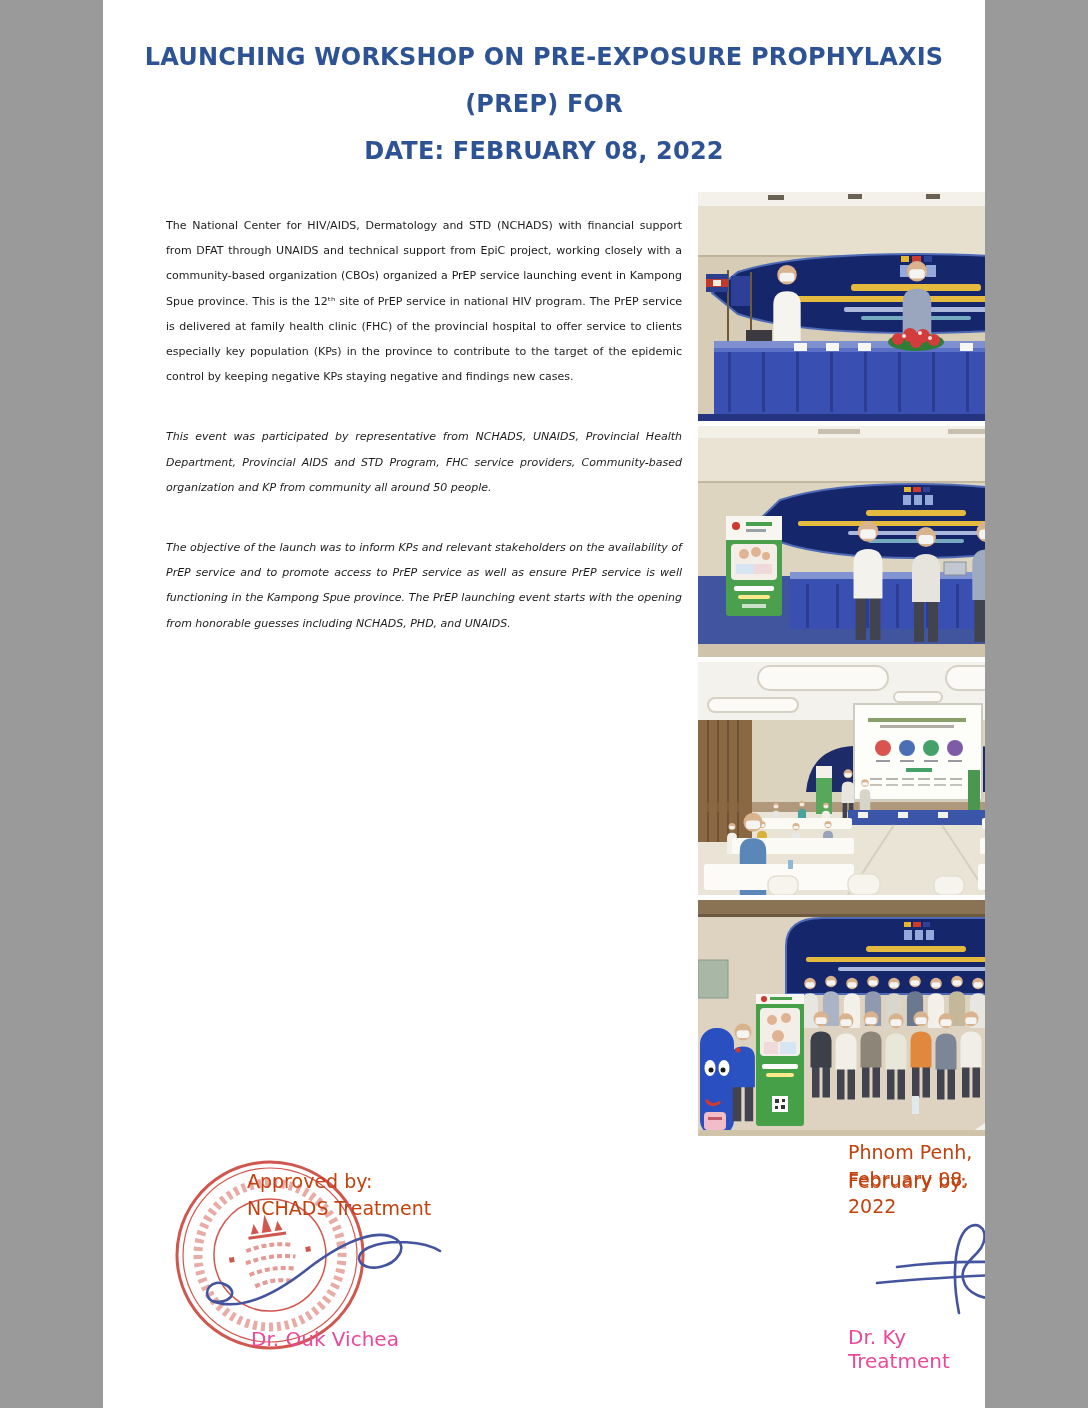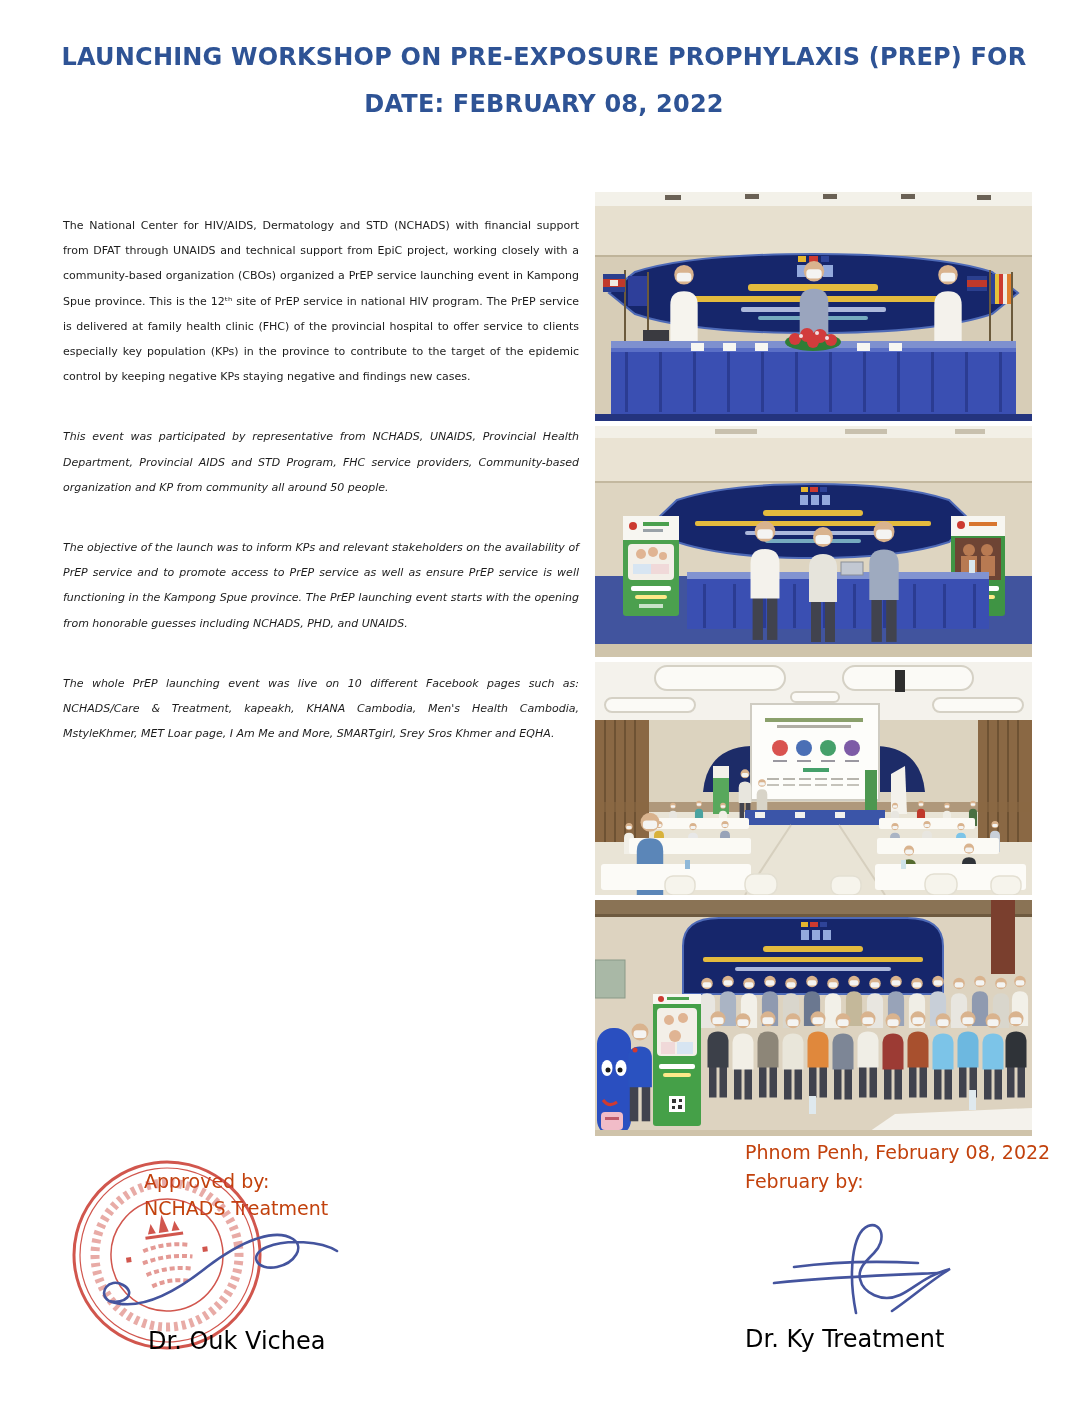--- a/index.html
+++ b/index.html
@@ -1,27 +1,27 @@
 <!DOCTYPE html>
 <html><head>
 <meta charset="utf-8">
 <style>
   html,body{margin:0;padding:0;background:#9a9a9a;}
-  .page{position:relative;width:1088px;height:1408px;margin:0 auto;background:#ffffff;overflow:hidden;
+  .page{position:relative;width:882px;height:1408px;margin:0 auto;background:#ffffff;overflow:hidden;
         font-family:"DejaVu Sans",sans-serif;}
   .title{position:absolute;left:40px;right:40px;top:34px;text-align:center;font-weight:700;
          font-size:24px;line-height:47px;color:#2e5395;letter-spacing:0.2px;
          font-family:"DejaVu Sans",sans-serif;}
   .text-col{position:absolute;left:63px;top:202px;width:516px;font-size:11px;line-height:25.2px;
             color:#1c1c1c;text-align:justify;}
   .para+.para{margin-top:35px;font-style:italic;}
   .photos{position:absolute;left:595px;top:192px;width:437px;display:flex;flex-direction:column;gap:5px;}
   svg.ph{display:block;width:437px;background:#eee;}
   .sig-label{position:absolute;color:#c2410c;font-size:19px;line-height:27px;white-space:pre-line;}
-  .sig-name{position:absolute;color:#000000;font-size:24px;z-index:5;}
+  .sig-name{position:absolute;color:#ec4899;font-size:20px;z-index:5;}
   .stamp{position:absolute;left:68px;top:1156px;z-index:3;}
   .sig{position:absolute;z-index:4;}
   .sig path{fill:none;stroke:#44549e;stroke-width:2.6;stroke-linecap:round;}
   .lbl2{z-index:2;}
 </style>
 </head>
 <body>
 
 <div class="page">
 
@@ -44,21 +44,20 @@
 
   <div class="title">
     <div>LAUNCHING WORKSHOP ON PRE-EXPOSURE PROPHYLAXIS (PREP) FOR</div>
     <div>DATE: FEBRUARY 08, 2022</div>
   </div>
 
   <div class="text-col">
     <p class="para">The National Center for HIV/AIDS, Dermatology and STD (NCHADS) with financial support from DFAT through UNAIDS and technical support from EpiC project, working closely with a community-based organization (CBOs) organized a PrEP service launching event in Kampong Spue province. This is the 12ᵗʰ site of PrEP service in national HIV program. The PrEP service is delivered at family health clinic (FHC) of the provincial hospital to offer service to clients especially key population (KPs) in the province to contribute to the target of the epidemic control by keeping negative KPs staying negative and findings new cases.</p>
     <p class="para">This event was participated by representative from NCHADS, UNAIDS, Provincial Health Department, Provincial AIDS and STD Program, FHC service providers, Community-based organization and KP from community all around 50 people.</p>
     <p class="para">The objective of the launch was to inform KPs and relevant stakeholders on the availability of PrEP service and to promote access to PrEP service as well as ensure PrEP service is well functioning in the Kampong Spue province. The PrEP launching event starts with the opening from honorable guesses including NCHADS, PHD, and UNAIDS.</p>
-    <p class="para">The whole PrEP launching event was live on 10 different Facebook pages such as: NCHADS/Care &amp; Treatment, kapeakh, KHANA Cambodia, Men's Health Cambodia, MstyleKhmer, MET Loar page, I Am Me and More, SMARTgirl, Srey Sros Khmer and EQHA.</p>
   </div>
 
   <div class="photos">
 
     <svg class="ph" height="229" viewBox="0 0 437 229" role="img" aria-label="Three masked officials standing behind a long blue-skirted head table on stage, navy Khmer banner with gold script behind them, national flags at both sides and a red flower arrangement at center">
       <rect width="437" height="229" fill="#d7cdb7"></rect>
       <rect width="437" height="64" fill="#e7e0cf"></rect>
       <rect width="437" height="14" fill="#f3f1e9"></rect>
       <g fill="#6a6155">
         <rect x="70" y="3" width="16" height="5"></rect>

